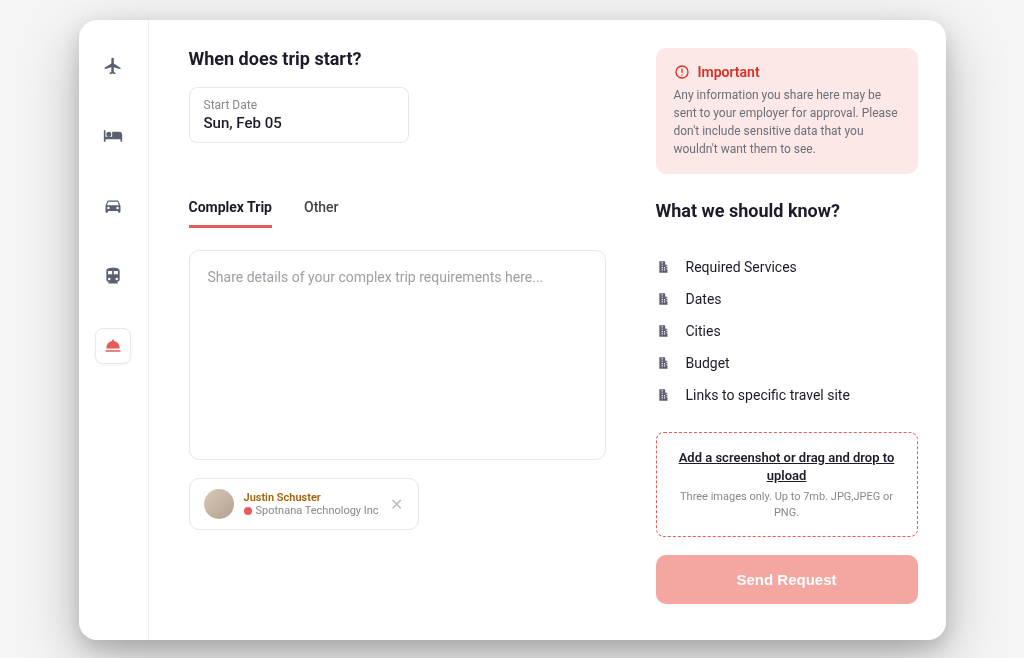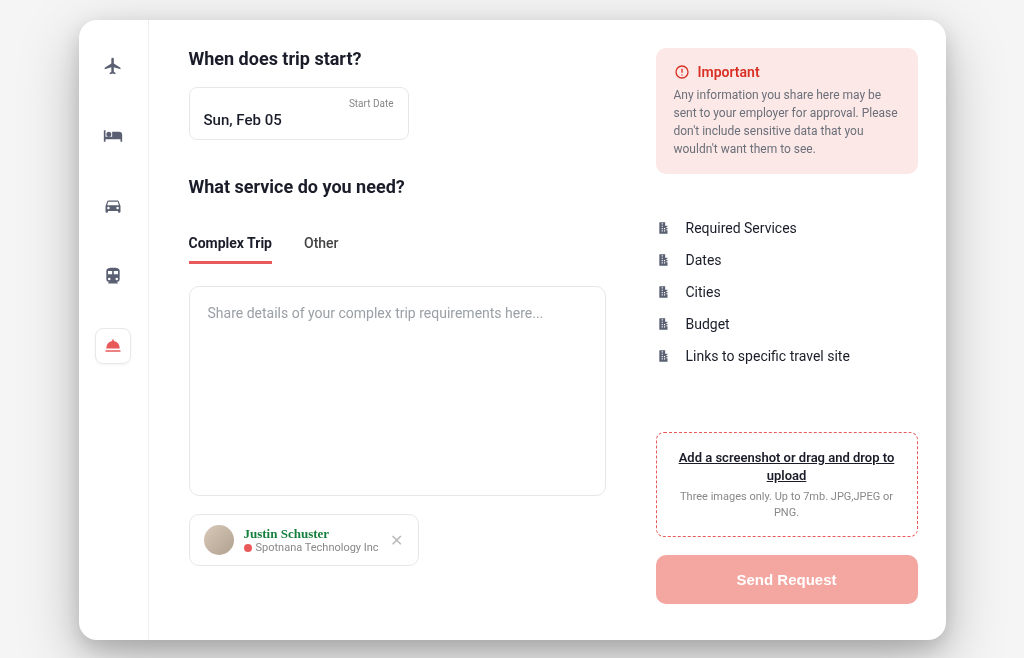--- a/index.html
+++ b/index.html
@@ -60,24 +60,23 @@
   }
   .date-field {
     border: 1px solid #e5e7eb;
     border-radius: 8px;
     padding: 10px 14px;
     width: 220px;
     margin-bottom: 36px;
     cursor: pointer;
   }
   .date-label {
-    font-size: 10px;
+    font-size: 12px;
     color: #888;
     margin-bottom: 2px;
-    text-align: right;
   }
   .date-value {
     font-size: 15px;
     color: #1a1d29;
     font-weight: 500;
   }
   .tabs {
     display: flex;
     gap: 32px;
     margin-top: 20px;
@@ -121,21 +120,21 @@
     gap: 10px;
   }
   .avatar {
     width: 30px;
     height: 30px;
     border-radius: 50%;
     background: linear-gradient(135deg,#d9c9b8,#b0a090);
     flex-shrink: 0;
   }
   .user-info { flex: 1; line-height: 1.2; }
-  .user-name { font-size: 13px; font-weight: 600; color: #15803d; font-family: Liberation Serif, serif; }
+  .user-name { font-size: 11px; font-weight: 600; color: #a16207; }
   .user-company { font-size: 11px; color: #888; display: flex; align-items: center; gap: 4px; }
   .user-company-dot { width: 8px; height: 8px; border-radius: 50%; background: #e85a5a; display:inline-block; }
   .chip-close { color: #bbb; font-size: 16px; cursor: pointer; }
   .rightcol {
     width: 300px;
     padding: 28px 28px 36px 10px;
     display: flex;
     flex-direction: column;
   }
   .alert {
@@ -256,21 +255,20 @@
   </nav>
 
   <main class="main">
     <h2 class="section-title">When does trip start?</h2>
 
     <div class="date-field">
       <div class="date-label">Start Date</div>
       <div class="date-value">Sun, Feb 05</div>
     </div>
 
-    <h2 class="section-title">What service do you need?</h2>
 
     <div class="tabs">
       <div class="tab active">Complex Trip</div>
       <div class="tab">Other</div>
     </div>
 
     <textarea class="textarea" placeholder="Share details of your complex trip requirements here..." style=""></textarea>
 
     <div class="user-chip">
       <div class="avatar"></div>
@@ -293,20 +291,21 @@
               <circle cx="12" cy="12" r="9"></circle>
               <line x1="12" y1="7" x2="12" y2="13"></line>
               <circle cx="12" cy="16.5" r="1" fill="#d93025" stroke="none"></circle>
             </svg>
         </span>
         <span>Important</span>
       </div>
       <div class="alert-body">Any information you share here may be sent to your employer for approval. Please don't include sensitive data that you wouldn't want them to see.</div>
     </div>
 
+    <h2 class="section-title">What we should know?</h2>
     <ul class="know-list">
       <li class="know-item">
         <span class="know-icon">
             <svg width="14" height="14" viewBox="0 0 24 24" fill="currentColor">
               <path d="M6 2h8v6h4v14H4V2h2zm2 2v2h2V4H8zm0 4v2h2V8H8zm0 4v2h2v-2H8zm4 0v2h2v-2h-2zm0 4v2h2v-2h-2zm-4 0v2h2v-2H8zm8-6v2h2v-2h-2zm0 4v2h2v-2h-2z"></path>
             </svg>
           </span>
         <span>Required Services</span>
       </li>
       <li class="know-item">

